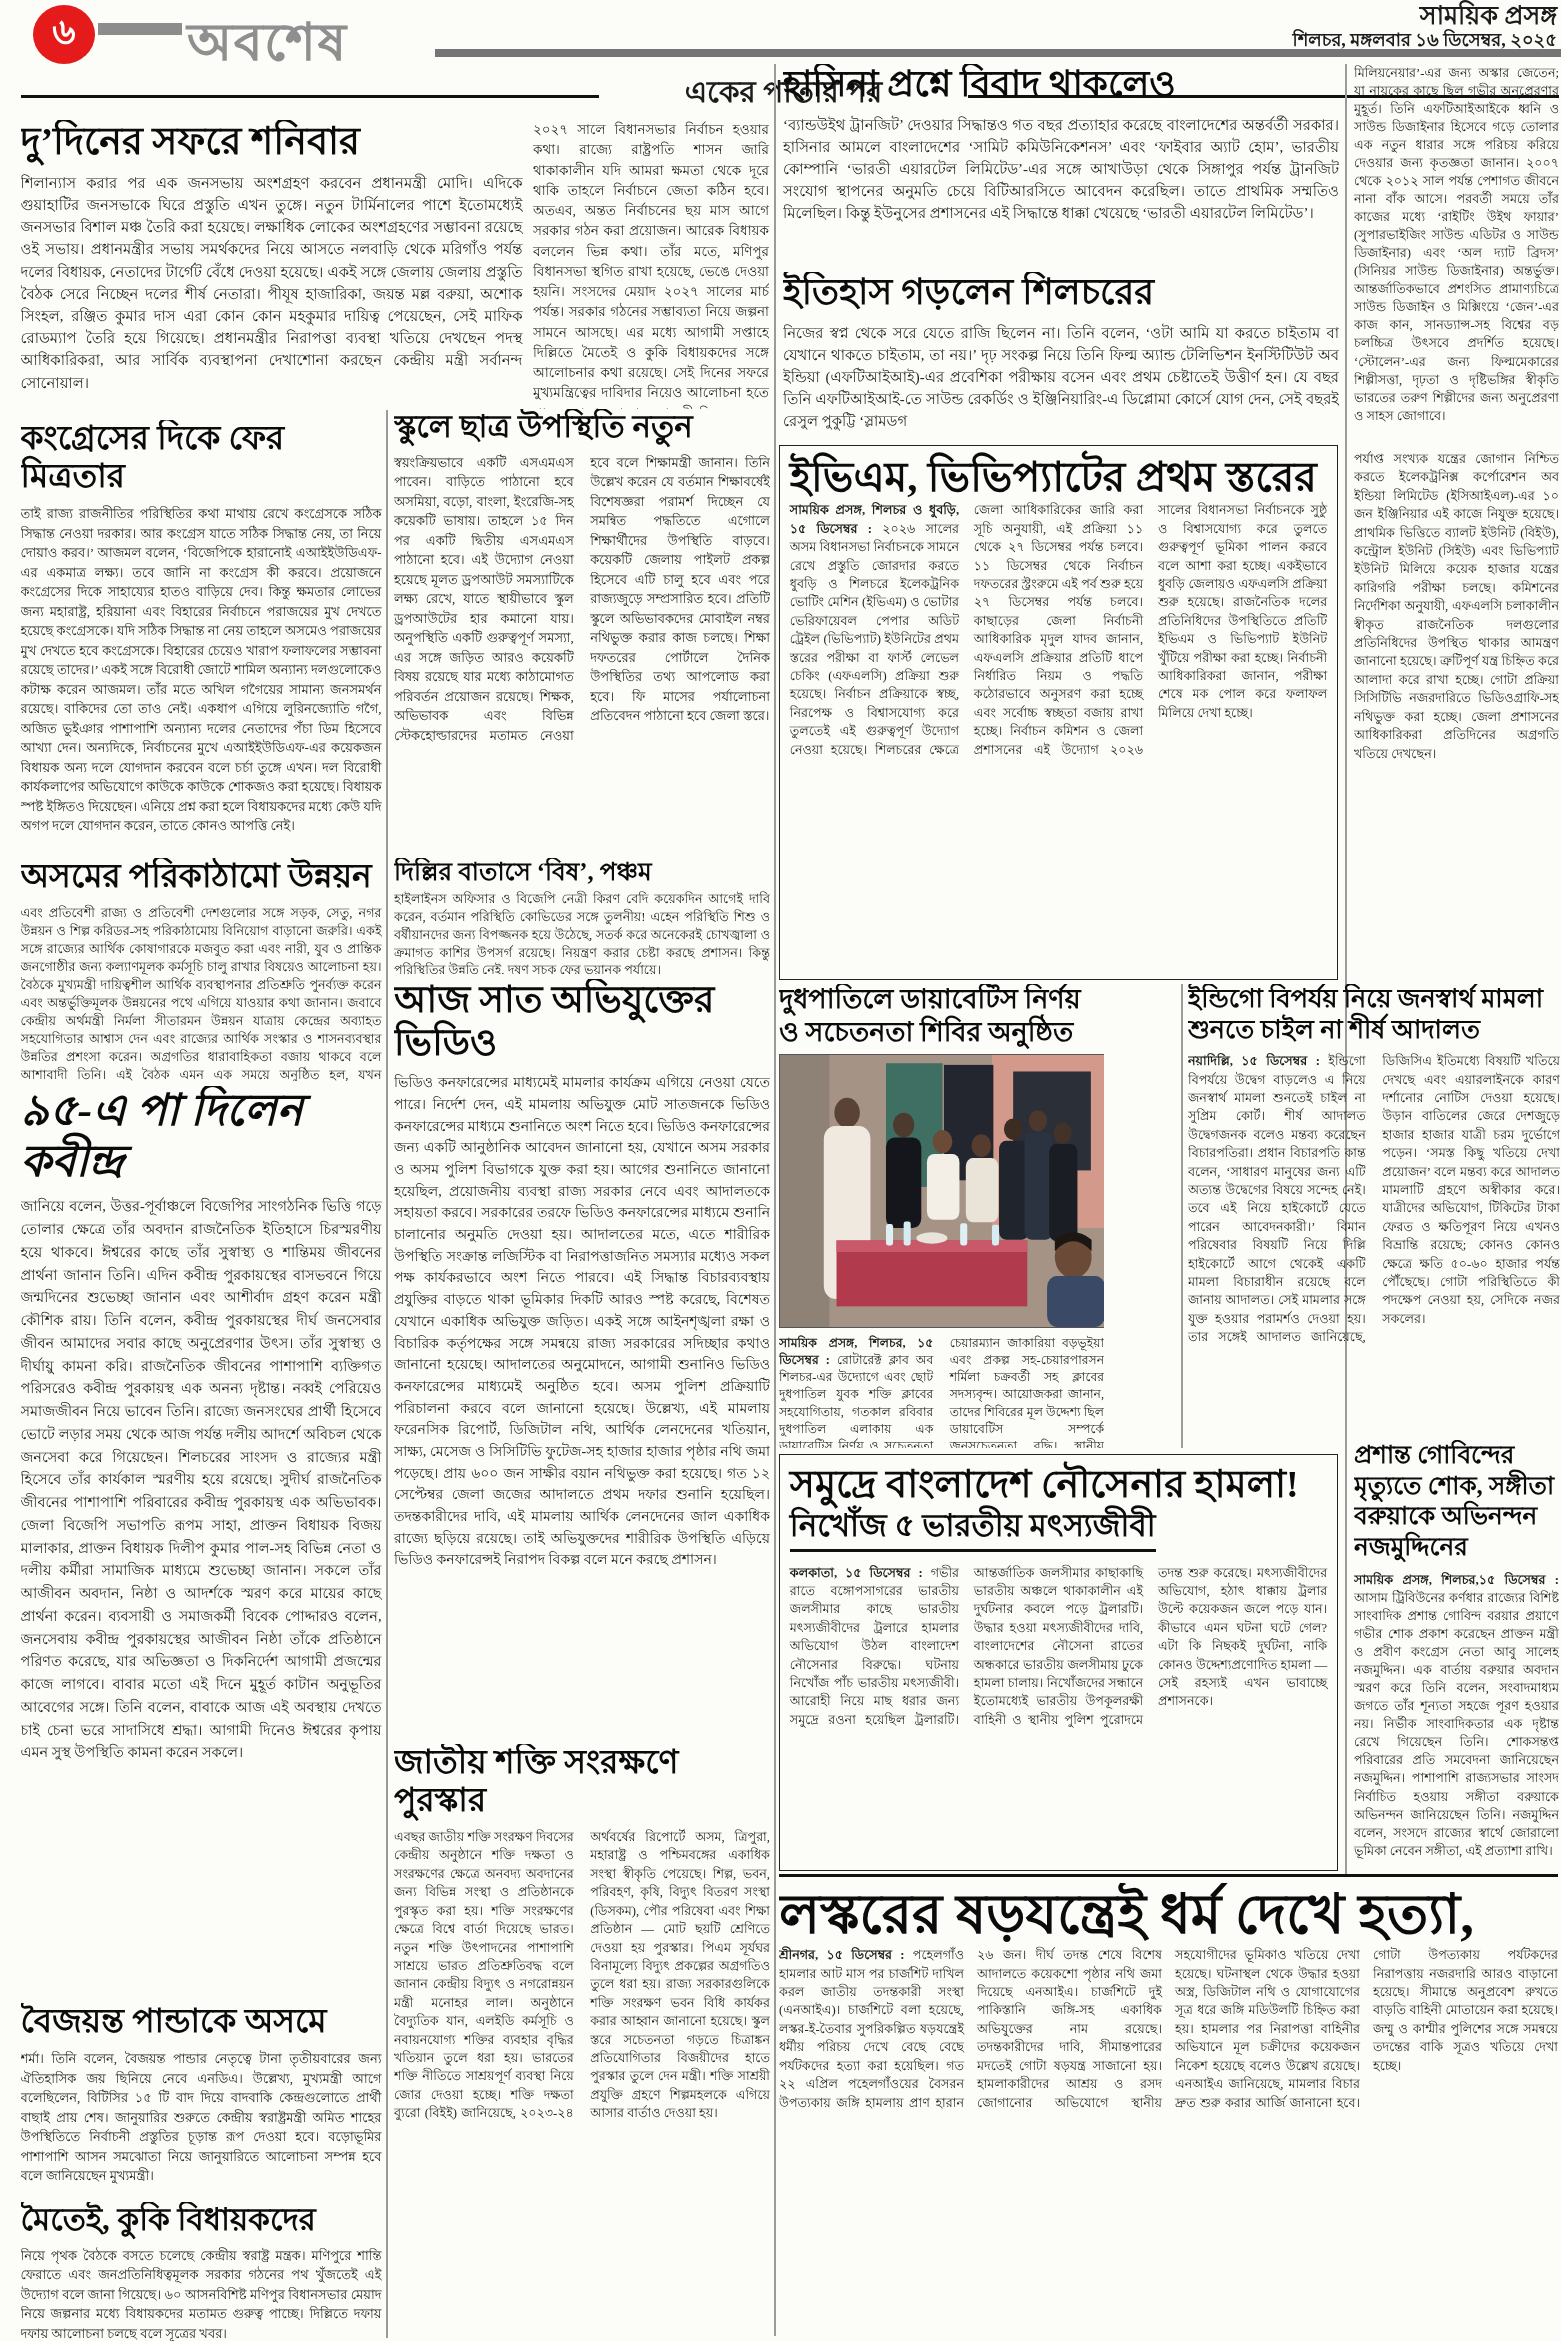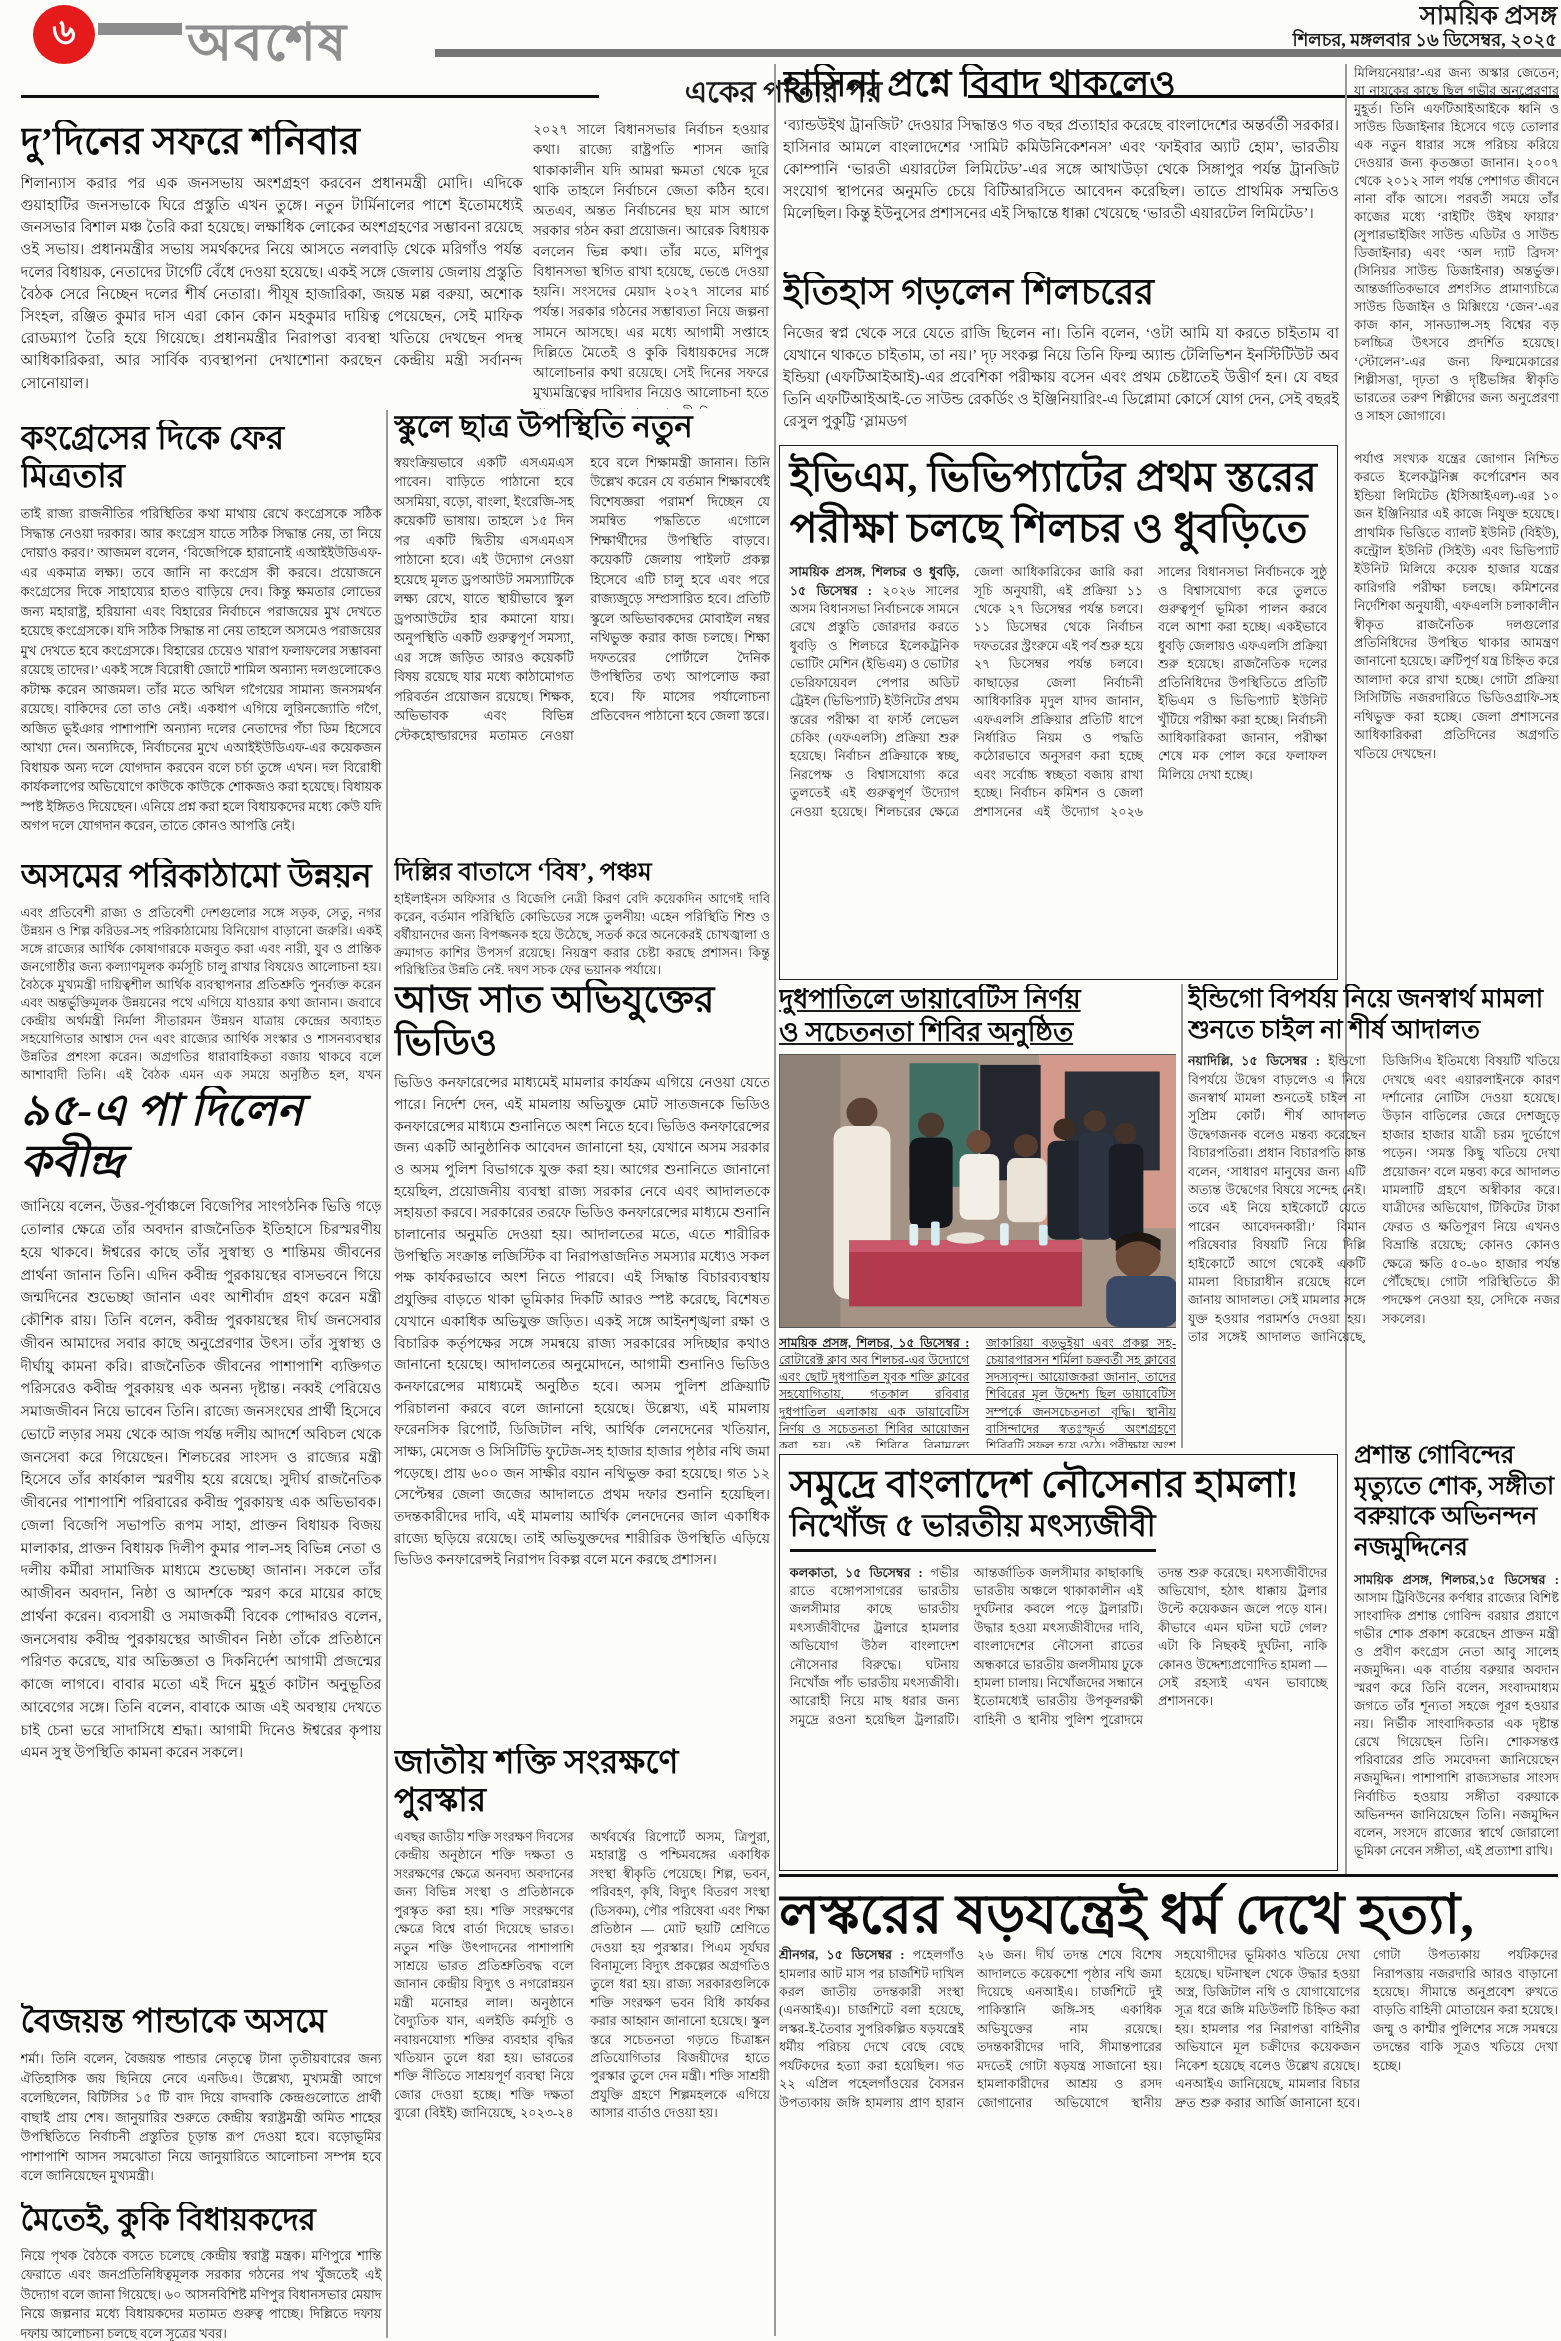--- a/index.html
+++ b/index.html
@@ -120,32 +120,31 @@
     <div class="hl" style="font-size:36px;">ইতিহাস গড়লেন শিলচরের</div>
     <div class="body" style="font-size:14.8px;">নিজের স্বপ্ন থেকে সরে যেতে রাজি ছিলেন না। তিনি বলেন, ‘ওটা আমি যা করতে চাইতাম বা যেখানে থাকতে চাইতাম, তা নয়।’ দৃঢ় সংকল্প নিয়ে তিনি ফিল্ম অ্যান্ড টেলিভিশন ইনস্টিটিউট অব ইন্ডিয়া (এফটিআইআই)-এর প্রবেশিকা পরীক্ষায় বসেন এবং প্রথম চেষ্টাতেই উত্তীর্ণ হন। যে বছর তিনি এফটিআইআই-তে সাউন্ড রেকর্ডিং ও ইঞ্জিনিয়ারিং-এ ডিপ্লোমা কোর্সে যোগ দেন, সেই বছরই রেসুল পুকুট্টি ‘স্লামডগ</div>
   </div>
 
   <div class="art" style="left:1354px;top:64px;width:205px;height:379px;">
     <div class="body" style="font-size:12.7px;line-height:1.42;">মিলিয়নেয়ার’-এর জন্য অস্কার জেতেন; যা নায়কের কাছে ছিল গভীর অনুপ্রেরণার মুহূর্ত। তিনি এফটিআইআইকে ধ্বনি ও সাউন্ড ডিজাইনার হিসেবে গড়ে তোলার এক নতুন ধারার সঙ্গে পরিচয় করিয়ে দেওয়ার জন্য কৃতজ্ঞতা জানান। ২০০৭ থেকে ২০১২ সাল পর্যন্ত পেশাগত জীবনে নানা বাঁক আসে। পরবর্তী সময়ে তাঁর কাজের মধ্যে ‘রাইটিং উইথ ফায়ার’ (সুপারভাইজিং সাউন্ড এডিটর ও সাউন্ড ডিজাইনার) এবং ‘অল দ্যাট ব্রিদস’ (সিনিয়র সাউন্ড ডিজাইনার) অন্তর্ভুক্ত। আন্তর্জাতিকভাবে প্রশংসিত প্রামাণ্যচিত্রে সাউন্ড ডিজাইন ও মিক্সিংয়ে ‘জেন’-এর কাজ কান, সানড্যান্স-সহ বিশ্বের বড় চলচ্চিত্র উৎসবে প্রদর্শিত হয়েছে। ‘স্টোলেন’-এর জন্য ফিল্মমেকারের শিল্পীসত্তা, দৃঢ়তা ও দৃষ্টিভঙ্গির স্বীকৃতি ভারতের তরুণ শিল্পীদের জন্য অনুপ্রেরণা ও সাহস জোগাবে।</div>
   </div>
 
   <div class="art boxed" style="left:779px;top:445px;width:559px;height:535px;">
     <div class="hl" style="font-size:41px;margin-bottom:0;">ইভিএম, ভিভিপ্যাটের প্রথম স্তরের</div>
-    <div class="hl" style="font-size:41px;margin:3.3px 0 11.5px 0;">পরীক্ষা চলছে শিলচর ও ধুবড়িতে</div>
     <div class="body cols3" style="font-size:12.7px;line-height:1.45;">
       <span class="dateline">সাময়িক প্রসঙ্গ, শিলচর ও ধুবড়ি, ১৫ ডিসেম্বর :</span>
       <span>২০২৬ সালের অসম বিধানসভা নির্বাচনকে সামনে রেখে প্রস্তুতি জোরদার করতে ধুবড়ি ও শিলচরে ইলেকট্রনিক ভোটিং মেশিন (ইভিএম) ও ভোটার ভেরিফায়েবল পেপার অডিট ট্রেইল (ভিভিপ্যাট) ইউনিটের প্রথম স্তরের পরীক্ষা বা ফার্স্ট লেভেল চেকিং (এফএলসি) প্রক্রিয়া শুরু হয়েছে। নির্বাচন প্রক্রিয়াকে স্বচ্ছ, নিরপেক্ষ ও বিশ্বাসযোগ্য করে তুলতেই এই গুরুত্বপূর্ণ উদ্যোগ নেওয়া হয়েছে। শিলচরের ক্ষেত্রে জেলা আধিকারিকের জারি করা সূচি অনুযায়ী, এই প্রক্রিয়া ১১ থেকে ২৭ ডিসেম্বর পর্যন্ত চলবে। ১১ ডিসেম্বর থেকে নির্বাচন দফতরের স্ট্রংরুমে এই পর্ব শুরু হয়ে ২৭ ডিসেম্বর পর্যন্ত চলবে। কাছাড়ের জেলা নির্বাচনী আধিকারিক মৃদুল যাদব জানান, এফএলসি প্রক্রিয়ার প্রতিটি ধাপে নির্ধারিত নিয়ম ও পদ্ধতি কঠোরভাবে অনুসরণ করা হচ্ছে এবং সর্বোচ্চ স্বচ্ছতা বজায় রাখা হচ্ছে। নির্বাচন কমিশন ও জেলা প্রশাসনের এই উদ্যোগ ২০২৬ সালের বিধানসভা নির্বাচনকে সুষ্ঠু ও বিশ্বাসযোগ্য করে তুলতে গুরুত্বপূর্ণ ভূমিকা পালন করবে বলে আশা করা হচ্ছে। একইভাবে ধুবড়ি জেলায়ও এফএলসি প্রক্রিয়া শুরু হয়েছে। রাজনৈতিক দলের প্রতিনিধিদের উপস্থিতিতে প্রতিটি ইভিএম ও ভিভিপ্যাট ইউনিট খুঁটিয়ে পরীক্ষা করা হচ্ছে। নির্বাচনী আধিকারিকরা জানান, পরীক্ষা শেষে মক পোল করে ফলাফল মিলিয়ে দেখা হচ্ছে।</span>
     </div>
   </div>
 
   <div class="art" style="left:1354px;top:450px;width:205px;height:530px;">
     <div class="body" style="font-size:12.7px;line-height:1.45;">পর্যাপ্ত সংখ্যক যন্ত্রের জোগান নিশ্চিত করতে ইলেকট্রনিক্স কর্পোরেশন অব ইন্ডিয়া লিমিটেড (ইসিআইএল)-এর ১০ জন ইঞ্জিনিয়ার এই কাজে নিযুক্ত হয়েছে। প্রাথমিক ভিত্তিতে ব্যালট ইউনিট (বিইউ), কন্ট্রোল ইউনিট (সিইউ) এবং ভিভিপ্যাট ইউনিট মিলিয়ে কয়েক হাজার যন্ত্রের কারিগরি পরীক্ষা চলছে। কমিশনের নির্দেশিকা অনুযায়ী, এফএলসি চলাকালীন স্বীকৃত রাজনৈতিক দলগুলোর প্রতিনিধিদের উপস্থিত থাকার আমন্ত্রণ জানানো হয়েছে। ত্রুটিপূর্ণ যন্ত্র চিহ্নিত করে আলাদা করে রাখা হচ্ছে। গোটা প্রক্রিয়া সিসিটিভি নজরদারিতে ভিডিওগ্রাফি-সহ নথিভুক্ত করা হচ্ছে। জেলা প্রশাসনের আধিকারিকরা প্রতিদিনের অগ্রগতি খতিয়ে দেখছেন।</div>
   </div>
 
-  <div class="art" style="left:779px;top:984px;width:397px;height:464px;text-decoration:underline;">
+  <div class="art" style="left:779px;top:984px;width:325px;height:464px;">
     <div class="hl" style="font-size:27px;margin-bottom:0;">দুধপাতিলে ডায়াবেটিস নির্ণয়</div>
     <div class="hl" style="font-size:27px;margin:1.6px 0 6.6px 0;">ও সচেতনতা শিবির অনুষ্ঠিত</div>
     <svg class="photo" viewBox="0 0 460 330" preserveAspectRatio="none">
       <rect x="0" y="0" width="460" height="330" fill="#a59486"></rect>
       <rect x="300" y="0" width="160" height="210" fill="#d39a8c"></rect>
       <rect x="330" y="20" width="110" height="120" fill="#2b2f38"></rect>
       <rect x="150" y="10" width="80" height="150" fill="#3f6f63"></rect>
       <rect x="232" y="12" width="70" height="140" fill="#23262e"></rect>
       <rect x="0" y="0" width="70" height="330" fill="#8e8276"></rect>
 

